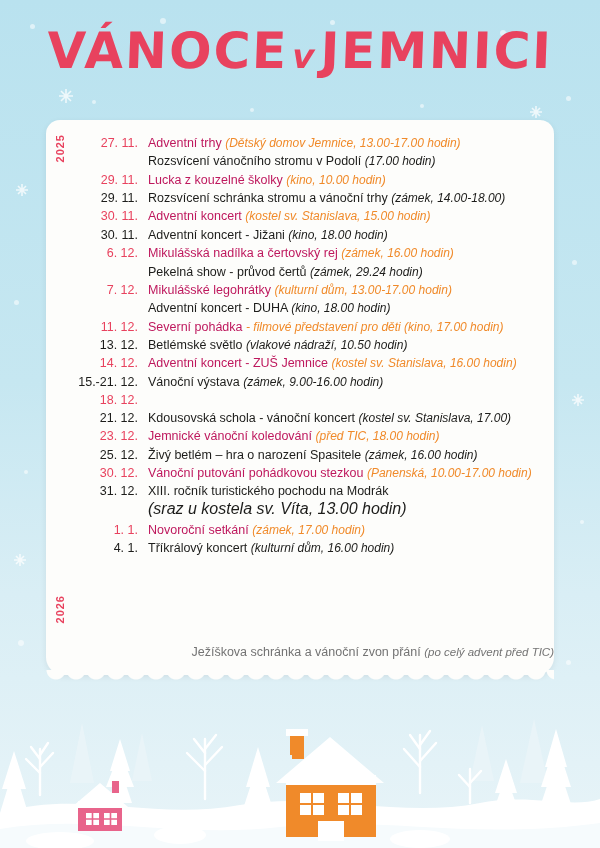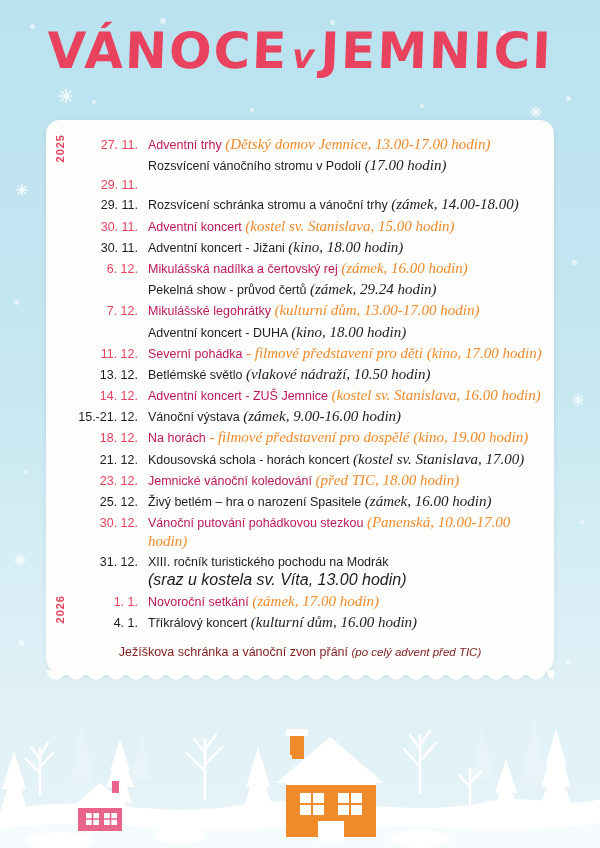--- a/index.html
+++ b/index.html
@@ -124,39 +124,38 @@
   }
   .row.accent .date { color: #e8425e; }
   .row .ev {
     font-size: 12.5px;
     color: #1d1d1b;
   }
   .row .ev .main { font-weight: normal; }
   .row.accent .ev .main { color: #be185d; }
   .row .ev .note {
     font-style: italic;
-    font-size: 15px;
+    font-size: 12px;
     color: #1d1d1b;
-    font-family: Liberation Serif, serif;
   }
   .row.accent .ev .note { color: #f08a2a; }
   .row .ev .sub {
     display: block;
     font-style: italic;
     font-size: 16px;
     color: #1d1d1b;
   }
 
   .footnote {
     position: absolute;
     left: 0;
     right: 0;
     bottom: 16px;
-    text-align: center;
-    color: #7f1d1d;
+    text-align: right;
+    color: #737373;
     font-size: 12.5px;
   }
   .footnote .note {
     font-style: italic;
     font-size: 11.5px;
   }
 
   
   .scene {
     position: absolute;
@@ -228,20 +227,21 @@
         <div class="ev"><span class="main">Adventní trhy</span> <span class="note">(Dětský domov Jemnice, 13.00-17.00 hodin)</span></div>
       </div>
 
       <div class="row">
         <div class="date"></div>
         <div class="ev"><span class="main">Rozsvícení vánočního stromu v Podolí</span> <span class="note">(17.00 hodin)</span></div>
       </div>
 
       <div class="row accent">
         <div class="date">29. 11.</div>
+        <div class="ev"><span class="main">Lucka z kouzelné školky</span> <span class="note">(kino, 10.00 hodin)</span></div>
       </div>
 
       <div class="row">
         <div class="date">29. 11.</div>
         <div class="ev"><span class="main">Rozsvícení schránka stromu a vánoční trhy</span> <span class="note">(zámek, 14.00-18.00)</span></div>
       </div>
 
       <div class="row accent">
         <div class="date">30. 11.</div>
         <div class="ev"><span class="main">Adventní koncert</span> <span class="note">(kostel sv. Stanislava, 15.00 hodin)</span></div>
@@ -287,26 +287,25 @@
         <div class="ev"><span class="main">Adventní koncert - ZUŠ Jemnice</span> <span class="note">(kostel sv. Stanislava, 16.00 hodin)</span></div>
       </div>
 
       <div class="row">
         <div class="date">15.-21. 12.</div>
         <div class="ev"><span class="main">Vánoční výstava</span> <span class="note">(zámek, 9.00-16.00 hodin)</span></div>
       </div>
 
       <div class="row accent">
         <div class="date">18. 12.</div>
-        <div class="ev"><span class="main">Na horách</span> <span class="note">- filmové představení pro dospělé (kino, 19.00 hodin)</span></div>
       </div>
 
       <div class="row">
         <div class="date">21. 12.</div>
-        <div class="ev"><span class="main">Kdousovská schola - horách koncert</span> <span class="note">(kostel sv. Stanislava, 17.00)</span></div>
+        <div class="ev"><span class="main">Kdousovská schola - vánoční koncert</span> <span class="note">(kostel sv. Stanislava, 17.00)</span></div>
       </div>
 
       <div class="row accent">
         <div class="date">23. 12.</div>
         <div class="ev"><span class="main">Jemnické vánoční koledování</span> <span class="note">(před TIC, 18.00 hodin)</span></div>
       </div>
 
       <div class="row">
         <div class="date">25. 12.</div>
         <div class="ev"><span class="main">Živý betlém – hra o narození Spasitele</span> <span class="note">(zámek, 16.00 hodin)</span></div>

